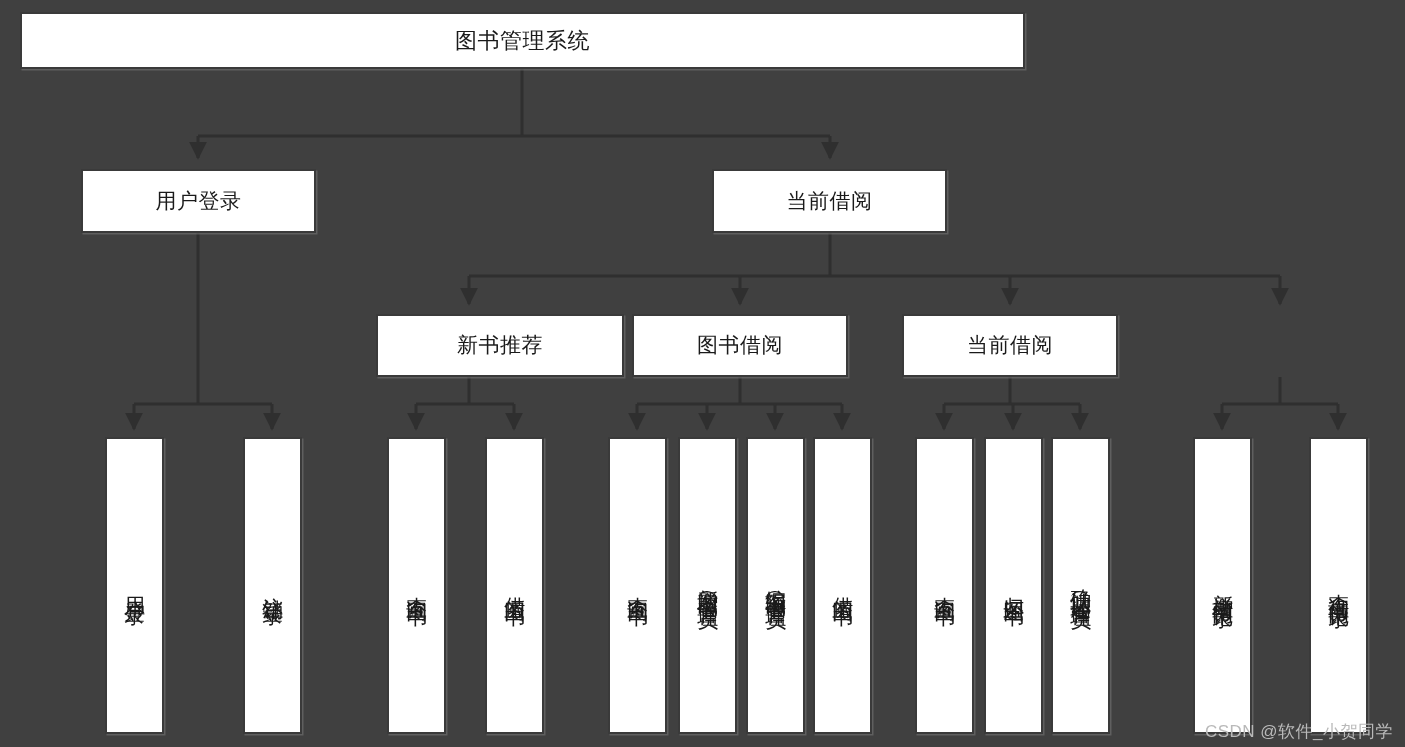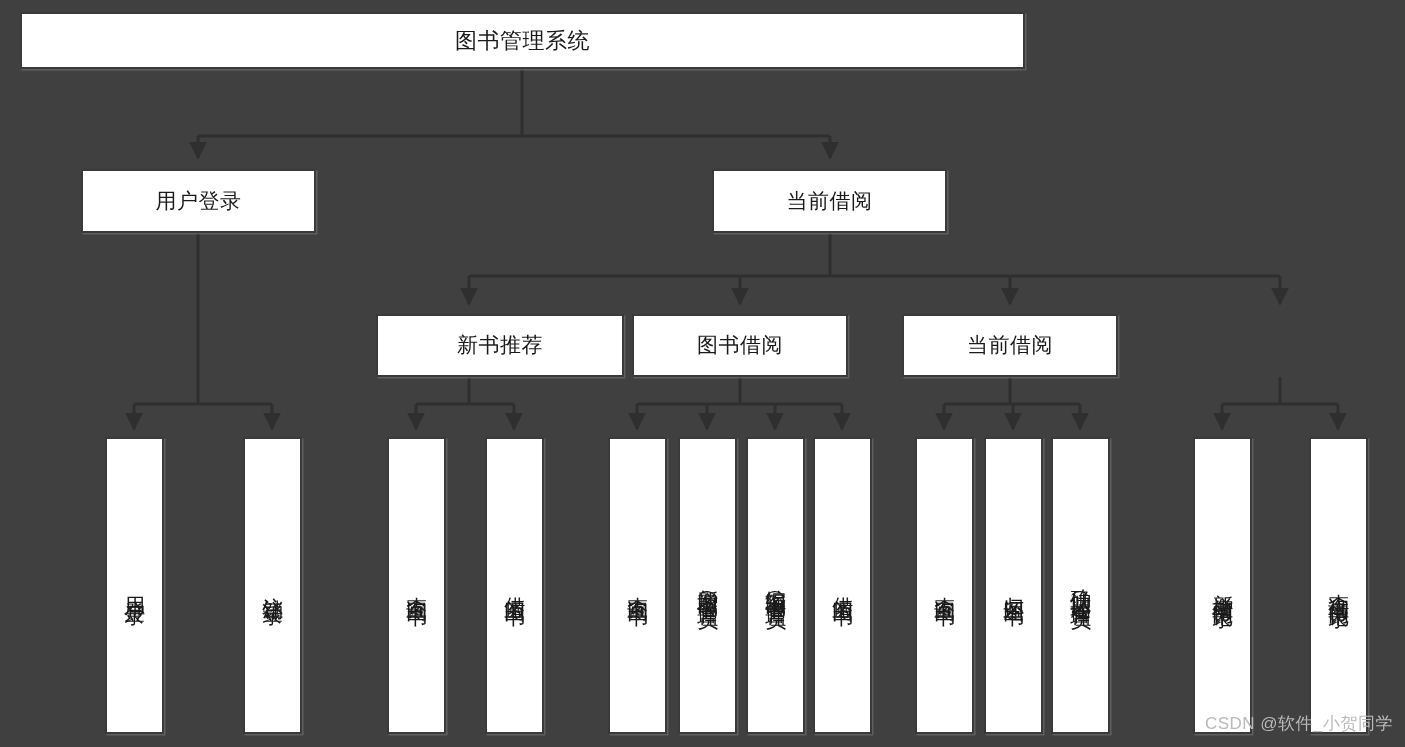--- a/index.html
+++ b/index.html
@@ -58,21 +58,21 @@
     text-orientation: upright;
     font-size: 21px;
     line-height: 1.08;
     letter-spacing: 3px;
     white-space: normal;
     max-height: 270px;
   }
   #watermark {
     position: absolute;
     right: 12px;
-    bottom: 12px;
+    bottom: 4px;
     font-size: 17px;
     color: #b9b9b9;
     letter-spacing: 0.5px;
     user-select: none;
     white-space: nowrap;
   }
 </style>
 </head>
 <body>
 

